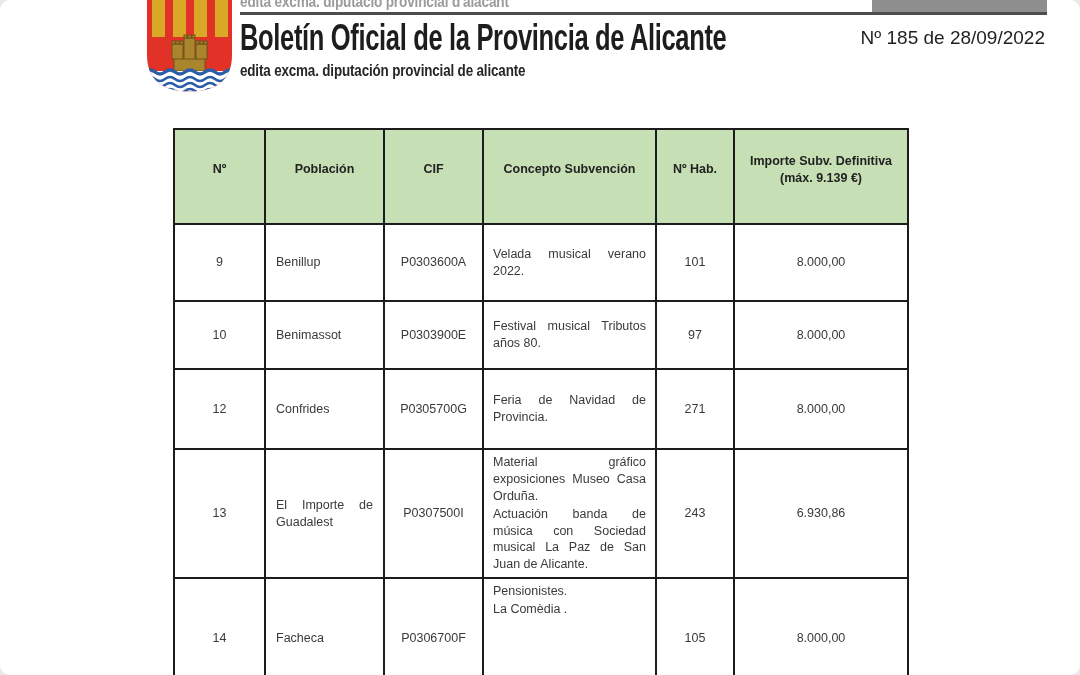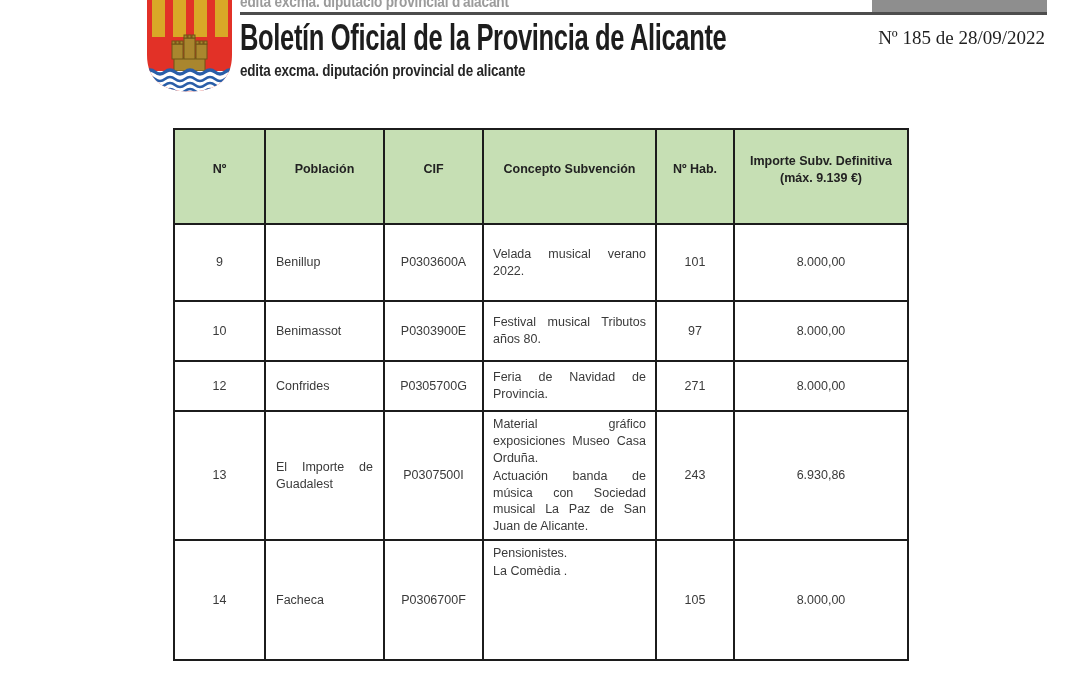--- a/index.html
+++ b/index.html
@@ -1,18 +1,18 @@
 <!DOCTYPE html>
 <html style="--header-green: #c6dfb4; --table-border: #1c1c1c; --masthead-bar-gray: #8e8e8e; --masthead-text-gray: #9b9b9b; --shield-red: #e23127; --shield-gold: #d9a827; --shield-castle: #a9862e; --shield-castle-line: #6d5516; --shield-blue: #2a5ea8;"><head>
 <meta charset="utf-8">
 <style>
   html,body{margin:0;padding:0;background:#e9e9e9;}
   .page{
     position:relative;width:1080px;height:675px;background:#fff;overflow:hidden;
-    font-family:"Liberation Sans",sans-serif;margin:0 auto;
+    font-family:"Liberation Sans",sans-serif;margin:0 auto;border-radius:10px;
   }
   
   .coat{position:absolute;left:147px;top:0;}
   .s-red{fill:var(--shield-red,#e23127);}
   .s-gold{fill:var(--shield-gold,#d9a827);}
   .s-castle{fill:var(--shield-castle,#a9862e);stroke:var(--shield-castle-line,#6d5516);stroke-width:1;}
   .s-wave{stroke:var(--shield-blue,#2a5ea8);fill:none;}
   .top-cut{
     position:absolute;left:240px;top:-7px;font-size:16px;font-weight:600;
     color:var(--masthead-text-gray,#9b9b9b);white-space:nowrap;
@@ -22,21 +22,21 @@
   .top-graybar{position:absolute;left:872px;top:0;width:175px;height:12px;background:var(--masthead-bar-gray,#8e8e8e);}
   .title{
     position:absolute;left:240px;top:17px;margin:0;font-size:37px;font-weight:700;color:#1d1d1d;
     white-space:nowrap;transform:scaleX(.69);transform-origin:0 0;letter-spacing:-.5px;
   }
   .subtitle{
     position:absolute;left:240px;top:61px;font-size:17px;font-weight:600;color:#262626;
     white-space:nowrap;transform:scaleX(.79);transform-origin:0 0;letter-spacing:-.2px;
   }
   .issue{
-    position:absolute;right:35px;top:27px;font-family:Liberation Serif, serif;
+    position:absolute;right:35px;top:27px;font-family:Liberation Sans, sans-serif;
     font-size:19px;color:#1f1f1f;white-space:nowrap;
   }
   
   table.grants{
     position:absolute;left:173px;top:128px;border-collapse:collapse;table-layout:fixed;
     width:734px;
   }
   .grants th,.grants td{border:2px solid var(--table-border,#1c1c1c);overflow:hidden;}
   .grants th{
     background:var(--header-green,#c6dfb4);height:79px;font-size:12.5px;font-weight:700;
@@ -125,31 +125,31 @@
         <tr style="height: 77px;">
           <td class="c-num">9</td>
           <td class="c-pob">Benillup</td>
           <td class="c-cif">P0303600A</td>
           <td class="c-con">
             <p>Velada musical verano 2022.</p>
           </td>
           <td class="c-hab">101</td>
           <td class="c-imp">8.000,00</td>
         </tr>
-        <tr style="height: 60px;">
+        <tr style="height: 68px;">
           <td class="c-num">10</td>
           <td class="c-pob">Benimassot</td>
           <td class="c-cif">P0303900E</td>
           <td class="c-con">
             <p>Festival musical Tributos años 80.</p>
           </td>
           <td class="c-hab">97</td>
           <td class="c-imp">8.000,00</td>
         </tr>
-        <tr style="height: 50px; margin-top: 25px;">
+        <tr style="height: 80px; margin-top: 25px;">
           <td class="c-num">12</td>
           <td class="c-pob">Confrides</td>
           <td class="c-cif">P0305700G</td>
           <td class="c-con">
             <p>Feria de Navidad de Provincia.</p>
           </td>
           <td class="c-hab">271</td>
           <td class="c-imp">8.000,00</td>
         </tr>
         <tr style="height: 111px;">

